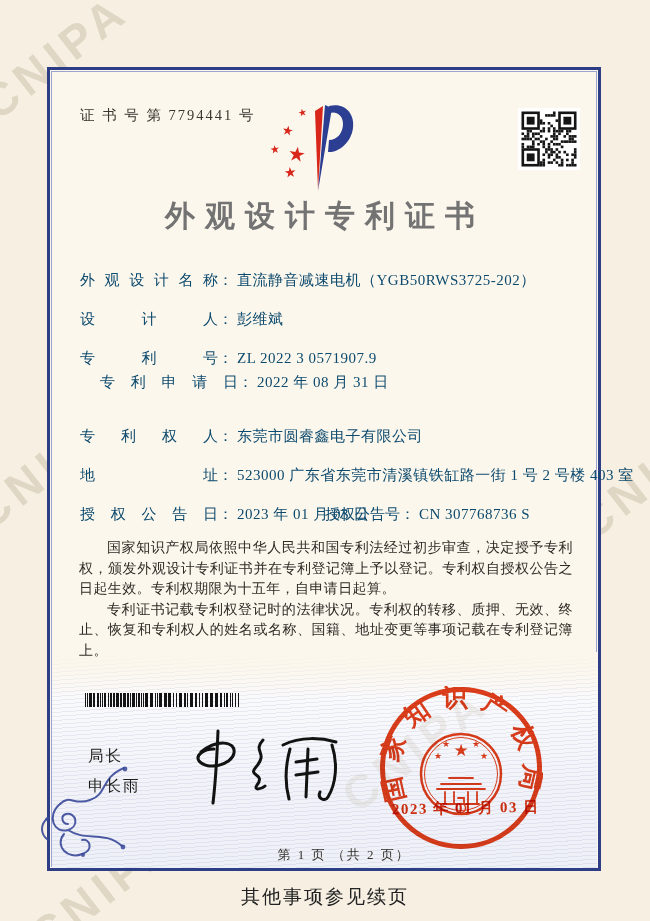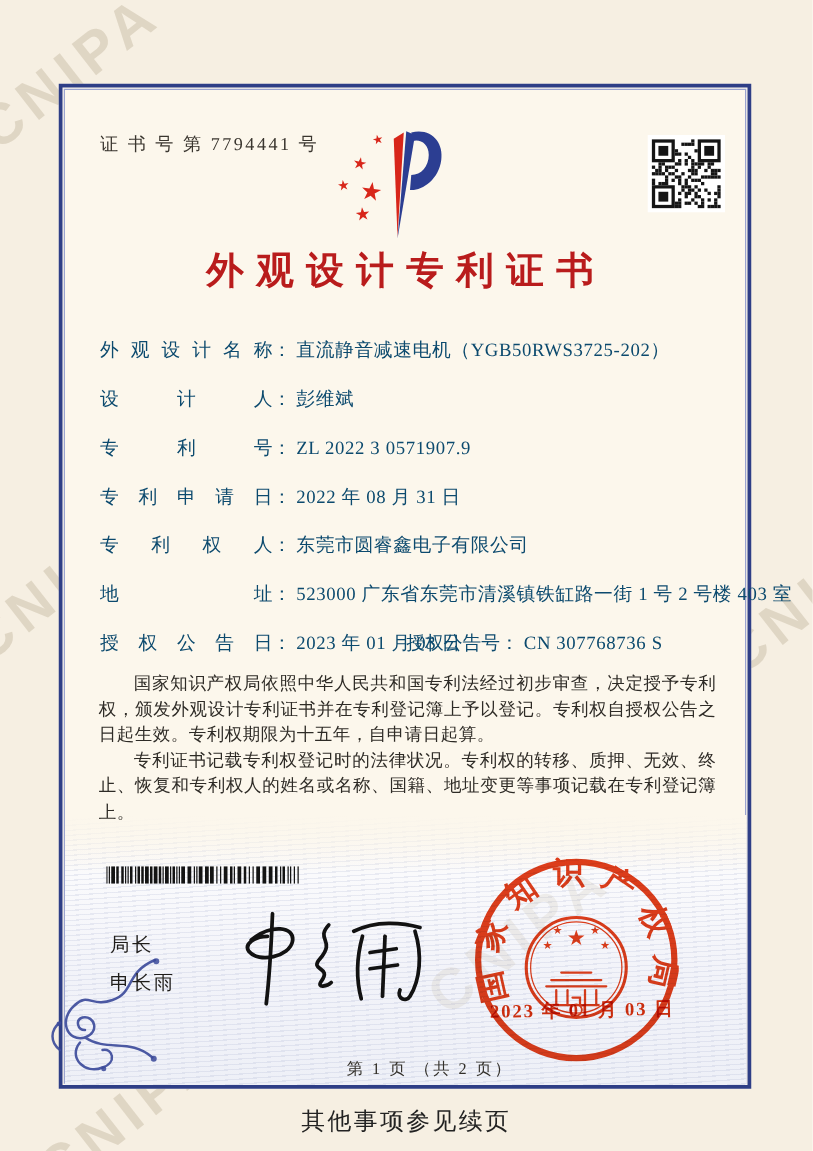--- a/index.html
+++ b/index.html
@@ -35,21 +35,21 @@
     content:"";position:absolute;left:0;top:0;right:0;height:46px;
     background:linear-gradient(180deg,#fcf7ec 0%,rgba(252,247,236,0) 100%);
   }
   
   .cert-no{position:absolute;left:80px;top:106px;z-index:5;font-size:14.5px;letter-spacing:2px;color:#3a362f;}
   .logo{position:absolute;left:250px;top:102px;width:112px;height:95px;z-index:5;}
   .logo .star{position:absolute;color:#d8261a;line-height:1;}
   .qr{position:absolute;left:518px;top:108px;z-index:5;}
   .title{
     position:absolute;left:0;top:196px;width:650px;text-align:center;z-index:5;
-    font-size:30px;font-weight:700;letter-spacing:10px;color:#b91c1c;
+    font-size:30px;font-weight:700;letter-spacing:10px;color:#737373;
   }
   
   .fields{position:absolute;left:80px;top:271px;width:495px;z-index:5;}
   .field-row{position:absolute;left:0;height:21px;font-size:15px;white-space:nowrap;color:#0c4a6e;}
   .flabel{display:inline-block;width:138px;text-align:justify;text-align-last:justify;vertical-align:top;}
   .colon{display:inline-block;margin-right:4px;}
   .fvalue{letter-spacing:.5px;}
   .grant-right{position:absolute;left:245px;top:0;}
   
   .paras{position:absolute;left:79px;top:538px;width:494px;z-index:5;
@@ -261,21 +261,21 @@
 <div class="fields">
   <div class="field-row" style="top:0px;">
     <span class="flabel">外观设计名称</span><span class="colon">：</span><span class="fvalue">直流静音减速电机（YGB50RWS3725-202）</span>
   </div>
   <div class="field-row" style="top:39px;">
     <span class="flabel">设计人</span><span class="colon">：</span><span class="fvalue">彭维斌</span>
   </div>
   <div class="field-row" style="top:78px;">
     <span class="flabel">专利号</span><span class="colon">：</span><span class="fvalue">ZL 2022 3 0571907.9</span>
   </div>
-  <div class="field-row" style="top:117px;">
+  <div class="field-row" style="top:102px;margin-left:20px;">
     <span class="flabel">专利申请日</span><span class="colon">：</span><span class="fvalue">2022 年 08 月 31 日</span>
   </div>
   <div class="field-row" style="top:156px;">
     <span class="flabel">专利权人</span><span class="colon">：</span><span class="fvalue">东莞市圆睿鑫电子有限公司</span>
   </div>
   <div class="field-row" style="top:195px;">
     <span class="flabel">地址</span><span class="colon">：</span><span class="fvalue">523000 广东省东莞市清溪镇铁缸路一街 1 号 2 号楼 403 室</span>
   </div>
   <div class="field-row" style="top:234px;width:495px;">
     <span class="flabel">授权公告日</span><span class="colon">：</span><span class="fvalue">2023 年 01 月 03 日</span>

